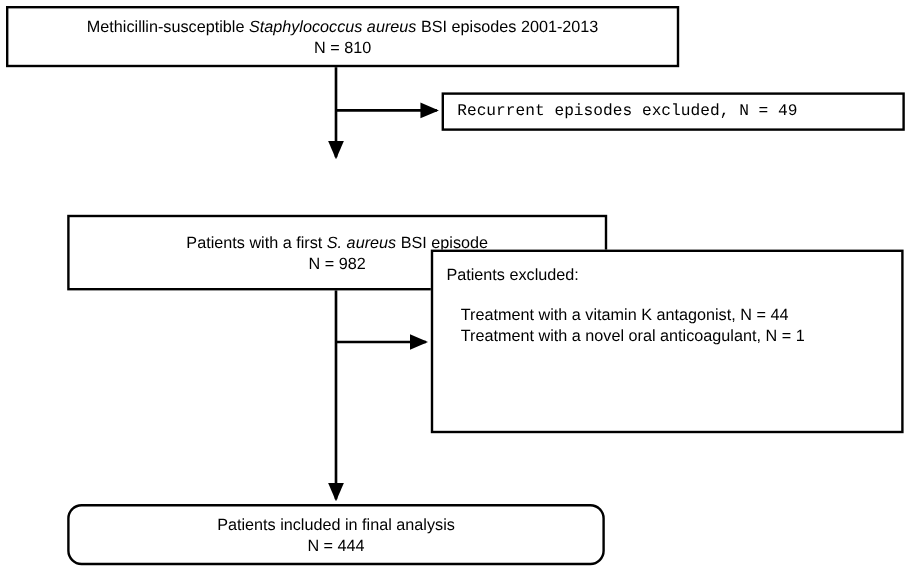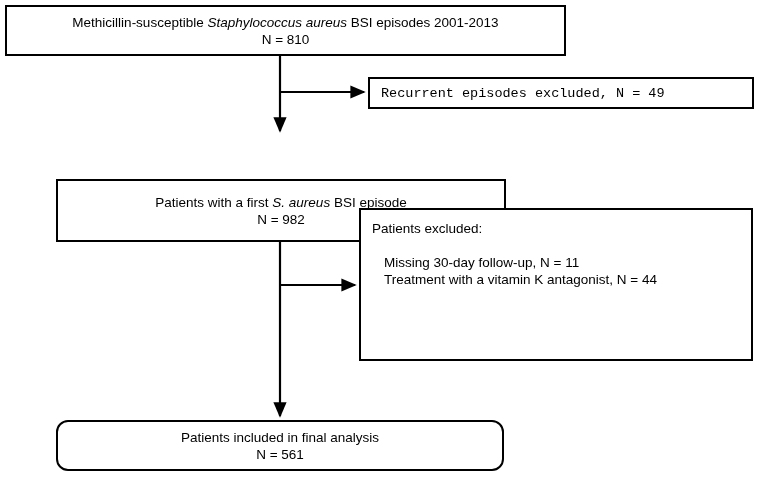--- a/index.html
+++ b/index.html
@@ -99,22 +99,22 @@
     <span class="line">Recurrent episodes excluded, N = 49</span>
   </div>
 
   <div class="flow-box centered-box" style="left:56px; top:135px; width:450px; height:63px;margin-top:44px;">
     <span class="line"><span>Patients with a first </span><span class="italic">S. aureus</span><span> BSI episode</span></span>
     <span class="line">N = 982</span>
   </div>
 
   <div class="flow-box list-box" style="left:359px; top:208px; width:394px; height:153px;">
     <span class="heading">Patients excluded:</span>
-    <span class="item">Missing 30-day follow-up, N = 11</span>
     <span class="item">Treatment with a vitamin K antagonist, N = 44</span>
+    <span class="item">Treatment with a novel oral anticoagulant, N = 1</span>
   </div>
 
   <div class="flow-box centered-box" style="left:56px; top:420px; width:448px; height:51px;border-radius:12px;">
     <span class="line">Patients included in final analysis</span>
-    <span class="line">N = 561</span>
+    <span class="line">N = 444</span>
   </div>
 
 </div>
 
 </body></html>

